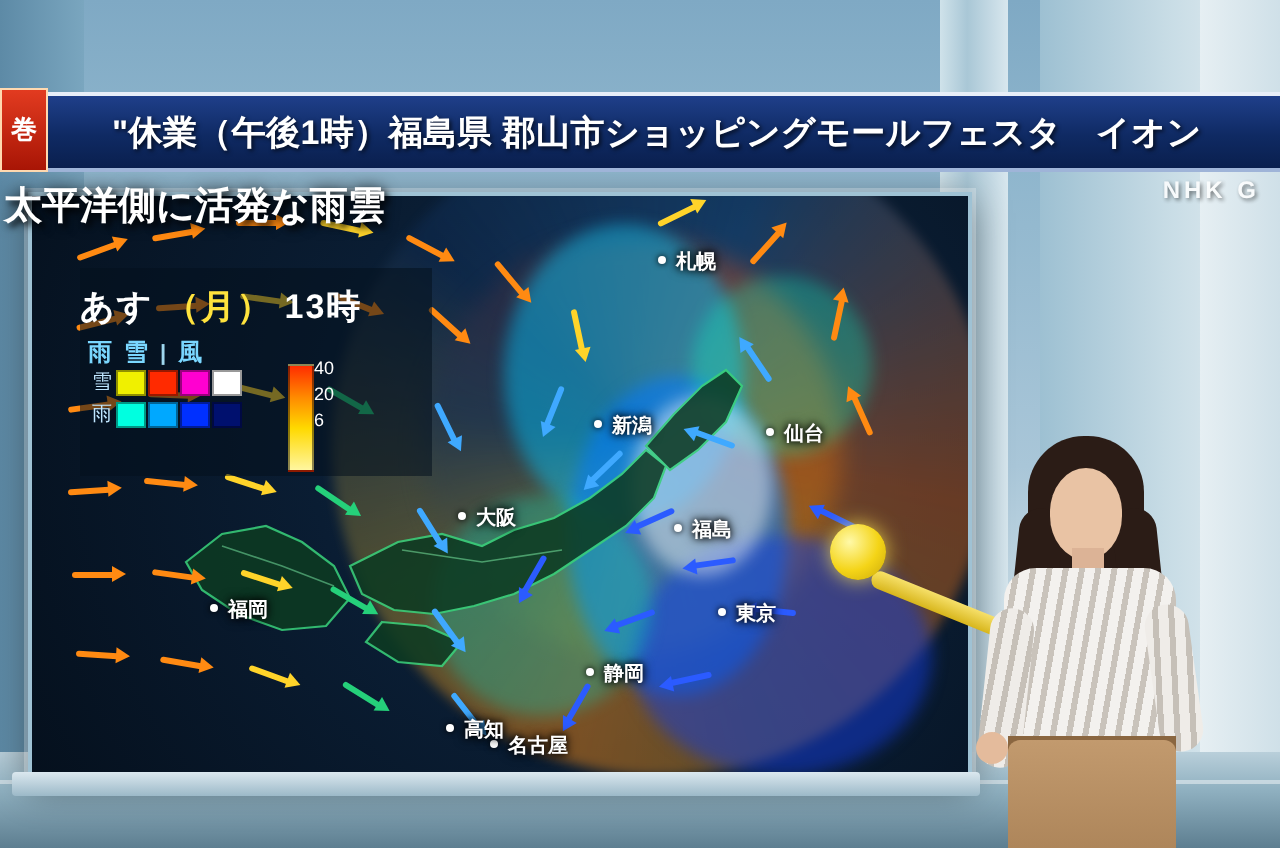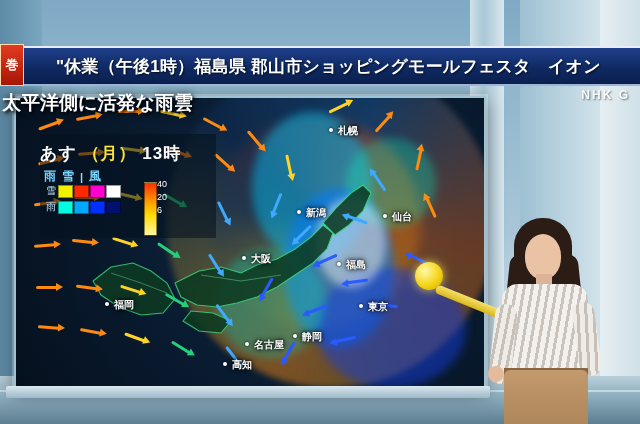--- a/index.html
+++ b/index.html
@@ -353,23 +353,23 @@
       <div>40</div>
       <div>20</div>
       <div>6</div>
     </div>
 
     <div class="city" style="left:322px;top:26px">札幌</div>
     <div class="city" style="left:290px;top:108px">新潟</div>
     <div class="city" style="left:376px;top:112px">仙台</div>
     <div class="city" style="left:330px;top:160px">福島</div>
     <div class="city" style="left:352px;top:202px">東京</div>
-    <div class="city" style="left:235px;top:154px">大阪</div>
+    <div class="city" style="left:222px;top:154px">大阪</div>
     <div class="city" style="left:286px;top:232px">静岡</div>
-    <div class="city" style="left:238px;top:240px">名古屋</div>
+    <div class="city" style="left:238px;top:268px">名古屋</div>
     <div class="city" style="left:216px;top:260px">高知</div>
     <div class="city" style="left:98px;top:200px">福岡</div>
   </div>
 
   <div class="screen-base"></div>
 
   <div class="pointer-stick"></div>
   <div class="pointer-ball"></div>
 
   <div class="person">

